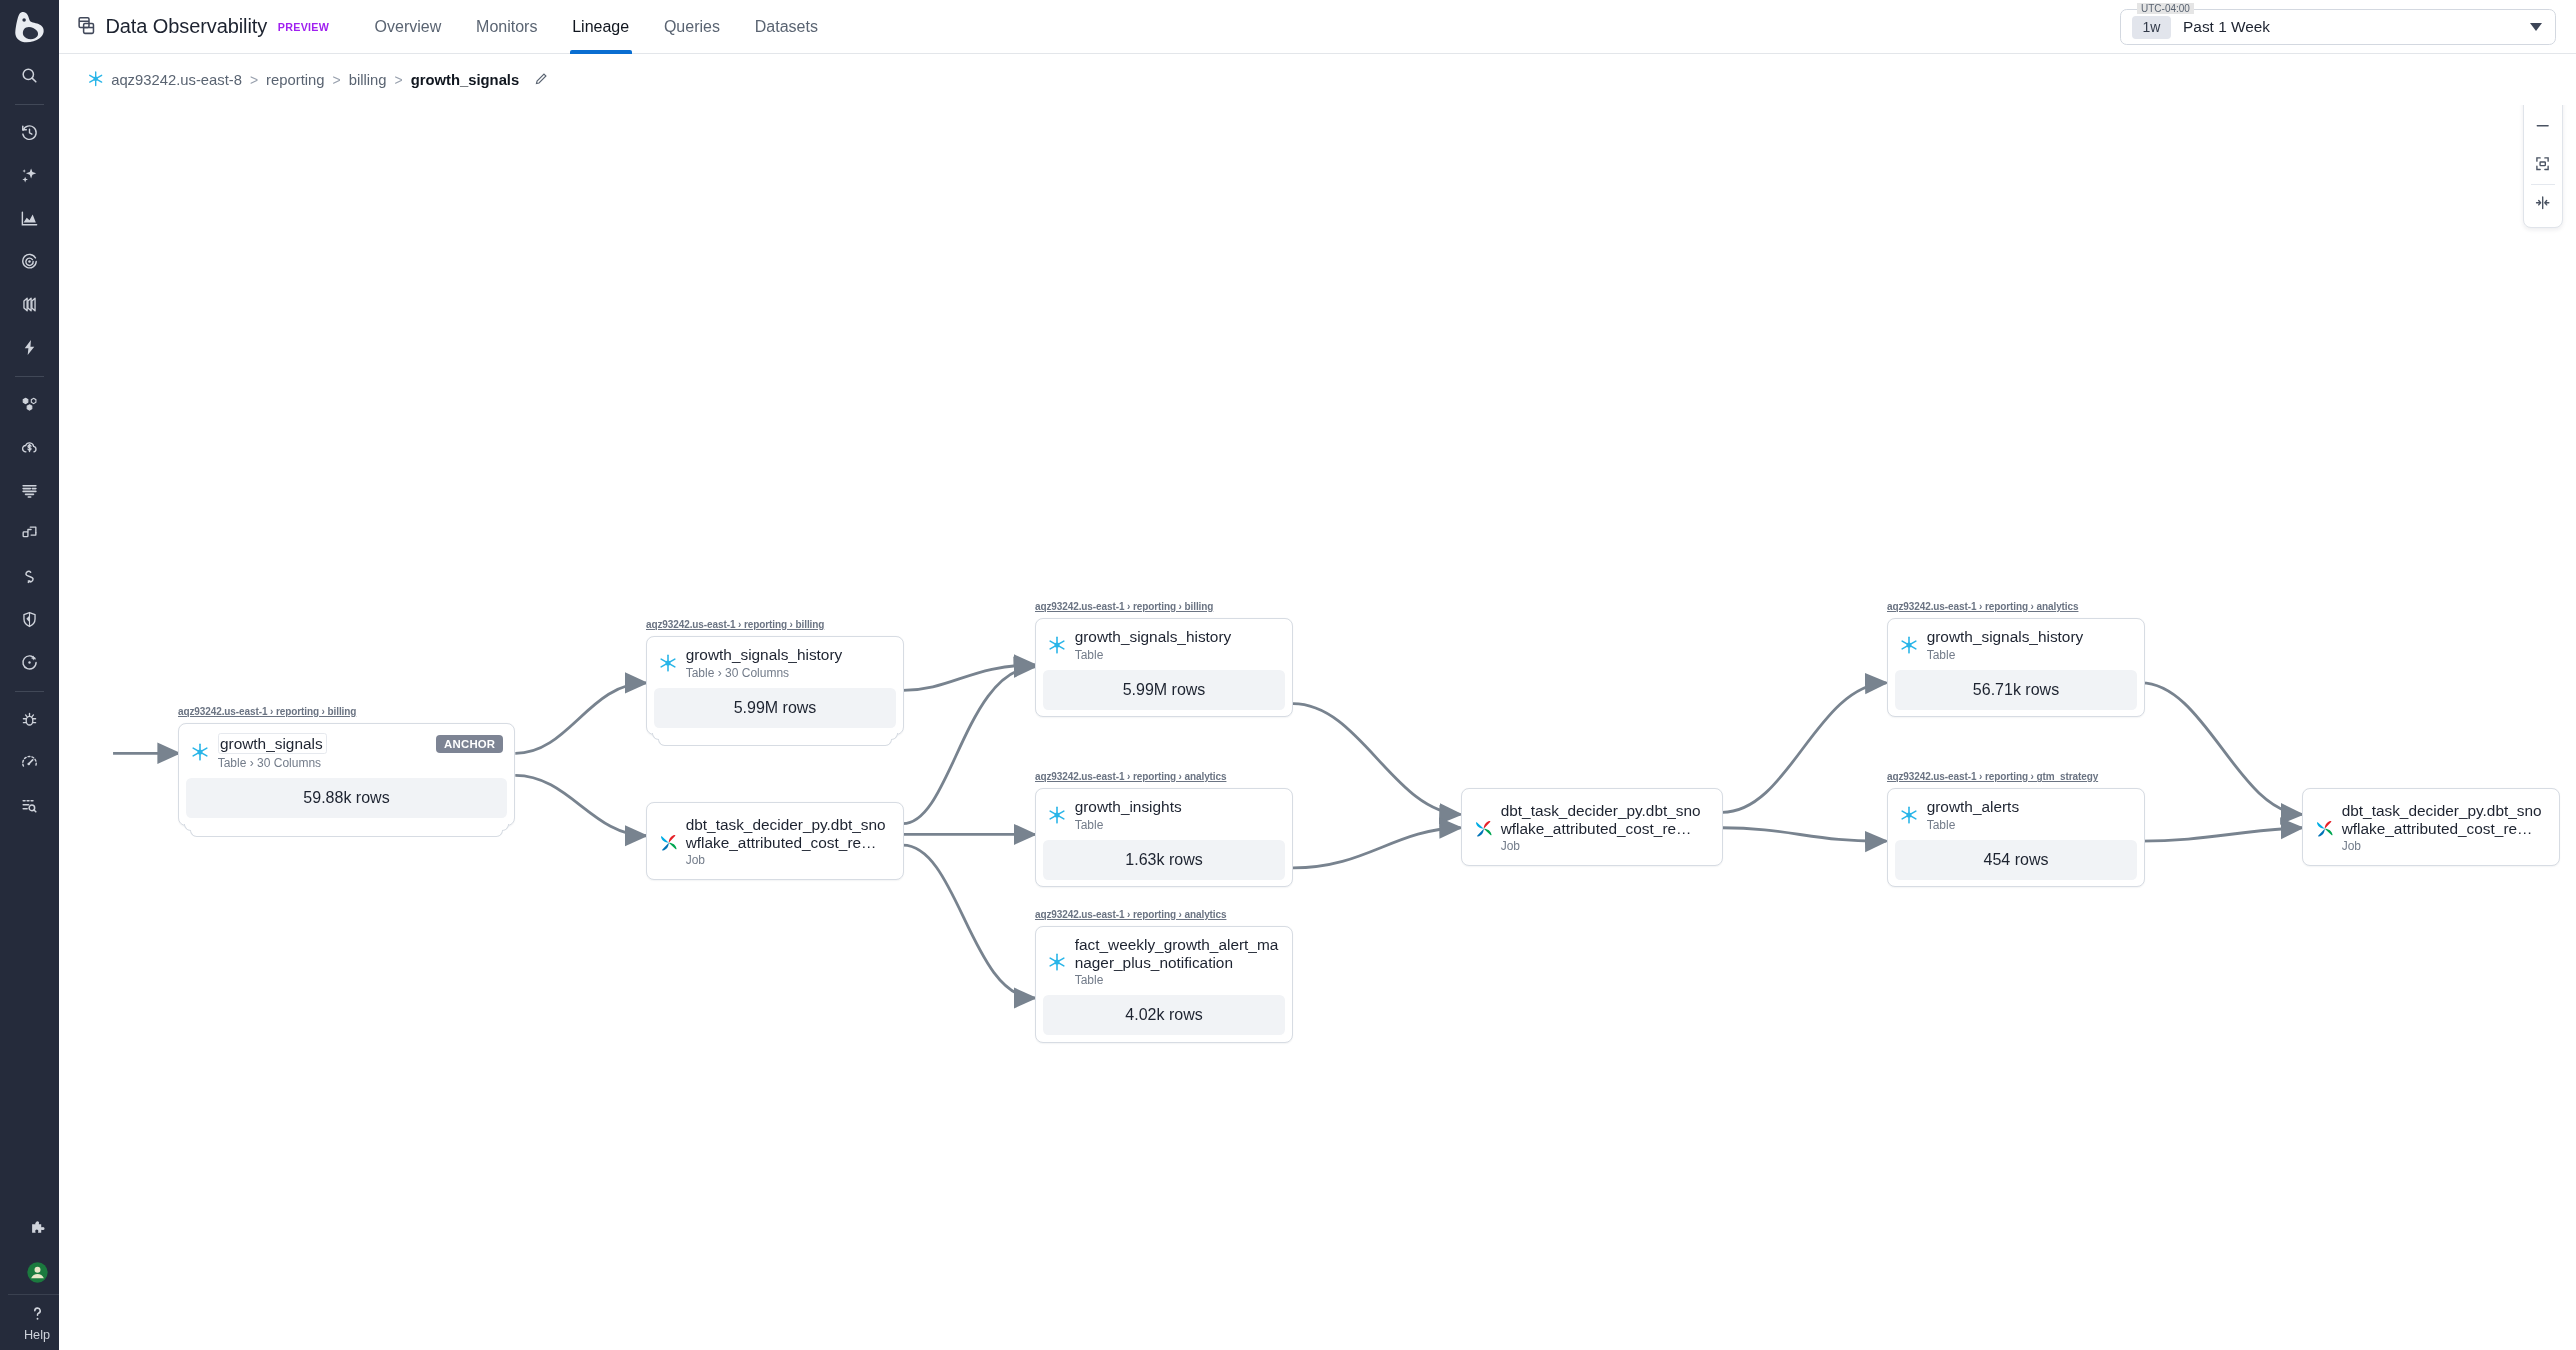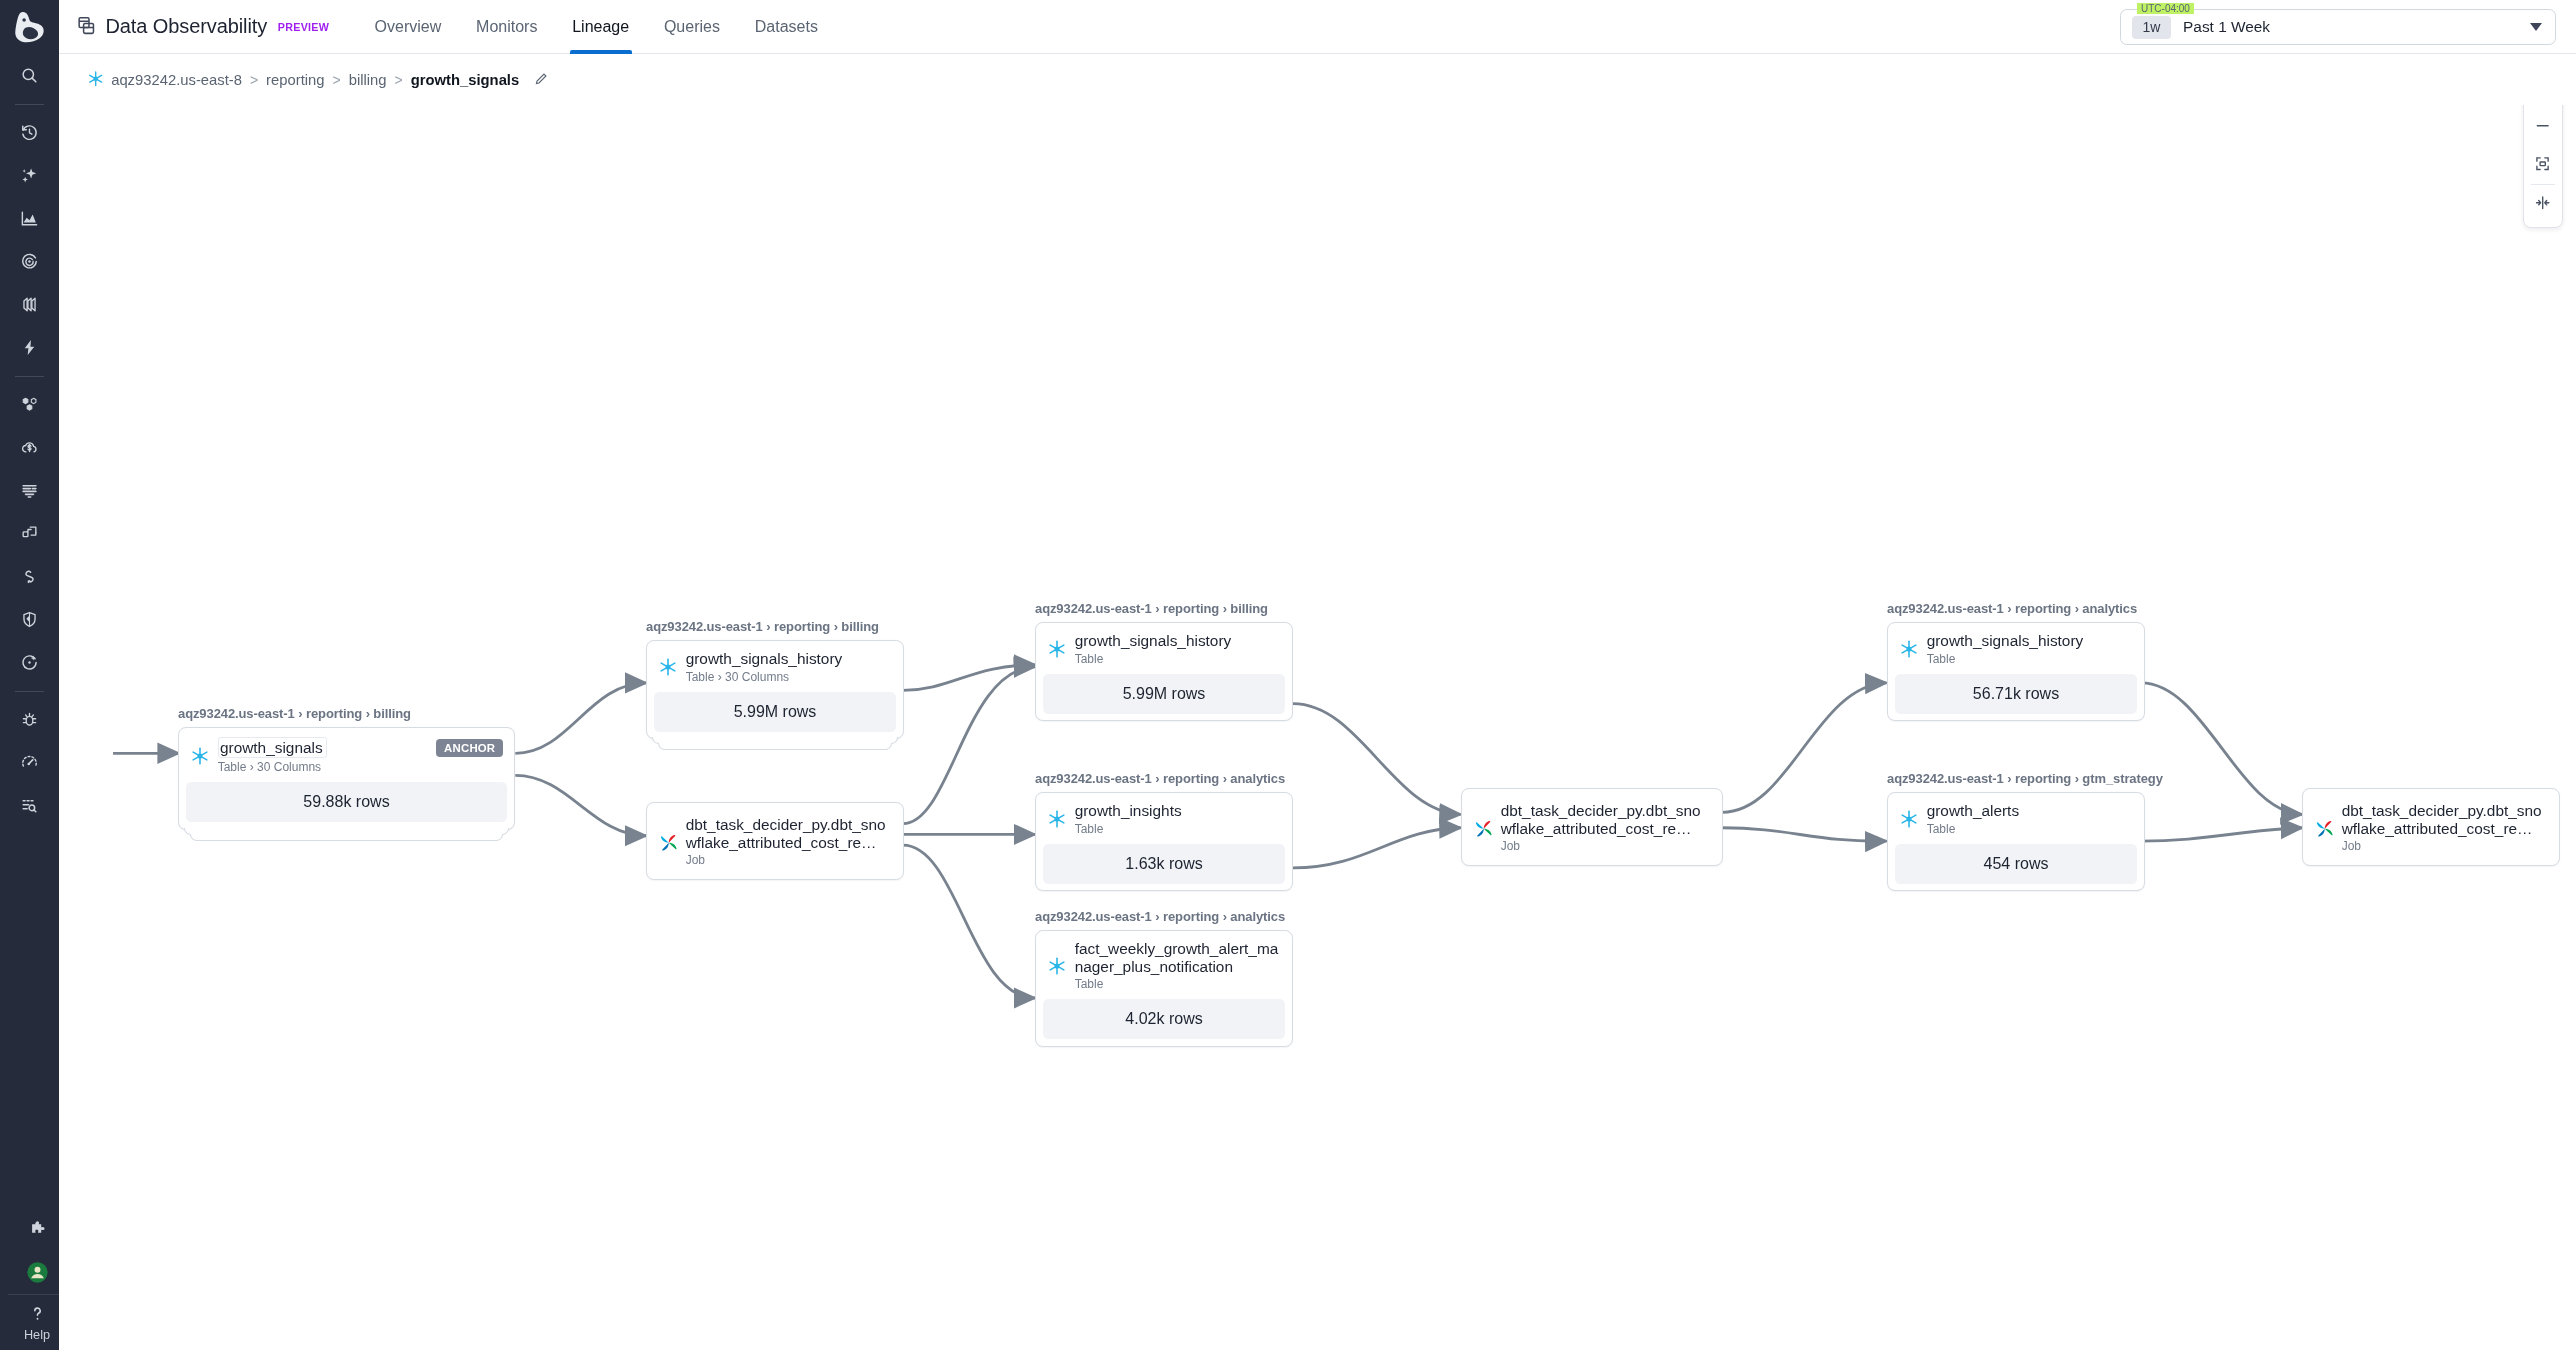--- a/index.html
+++ b/index.html
@@ -74,21 +74,21 @@
 
   .timerange {
     position: absolute; right: 20px; top: 9.4px;
     width: 436px; height: 36px;
     border: 0.7px solid #d3d8e0; border-radius: 6.7px;
     display: flex; align-items: center; padding: 0 5.4px;
     cursor: pointer; background: #fff;
   }
   .tz-legend {
     position: absolute; left: 16px; top: -7.4px;
-    background: #bef264; padding: 0 4px;
+    background: #e5e5e5; padding: 0 4px;
     font-size: 10px; color: #5a6472;
   }
   .range-chip {
     background: #e2e5ec; color: #323a49; font-size: 14px;
     border-radius: 4px; padding: 3.4px 10.7px; margin-left: 5.4px;
   }
   .range-text { font-size: 15.4px; color: #1d2330; margin-left: 12px; }
   .caret {
     margin-left: auto; margin-right: 8px;
     width: 0; height: 0;
@@ -129,22 +129,22 @@
   }
   .zoombtn {
     width: 38px; height: 38px; display: flex; align-items: center; justify-content: center;
     cursor: pointer;
   }
   .zoomsep { width: 24px; height: 0.7px; background: #e4e8ee; }
 
   
   .node { position: absolute; }
   .node-path {
-    font-size: 13px; color: #6b7483; font-weight: bold;
-    margin-bottom: 6px; white-space: nowrap; letter-spacing: -0.1px;
+    font-size: 10px; color: #6b7483; font-weight: bold;
+    margin-bottom: 6px; white-space: nowrap; letter-spacing: -0.1px; text-decoration: underline;
   }
   .card {
     position: relative;
     background: #ffffff;
     border: 0.7px solid #d7dce3;
     border-radius: 8px;
     box-shadow: 0 0.7px 1.3px rgba(25,35,55,.05);
   }
   .card-head {
     display: flex; align-items: center; gap: 8px;

